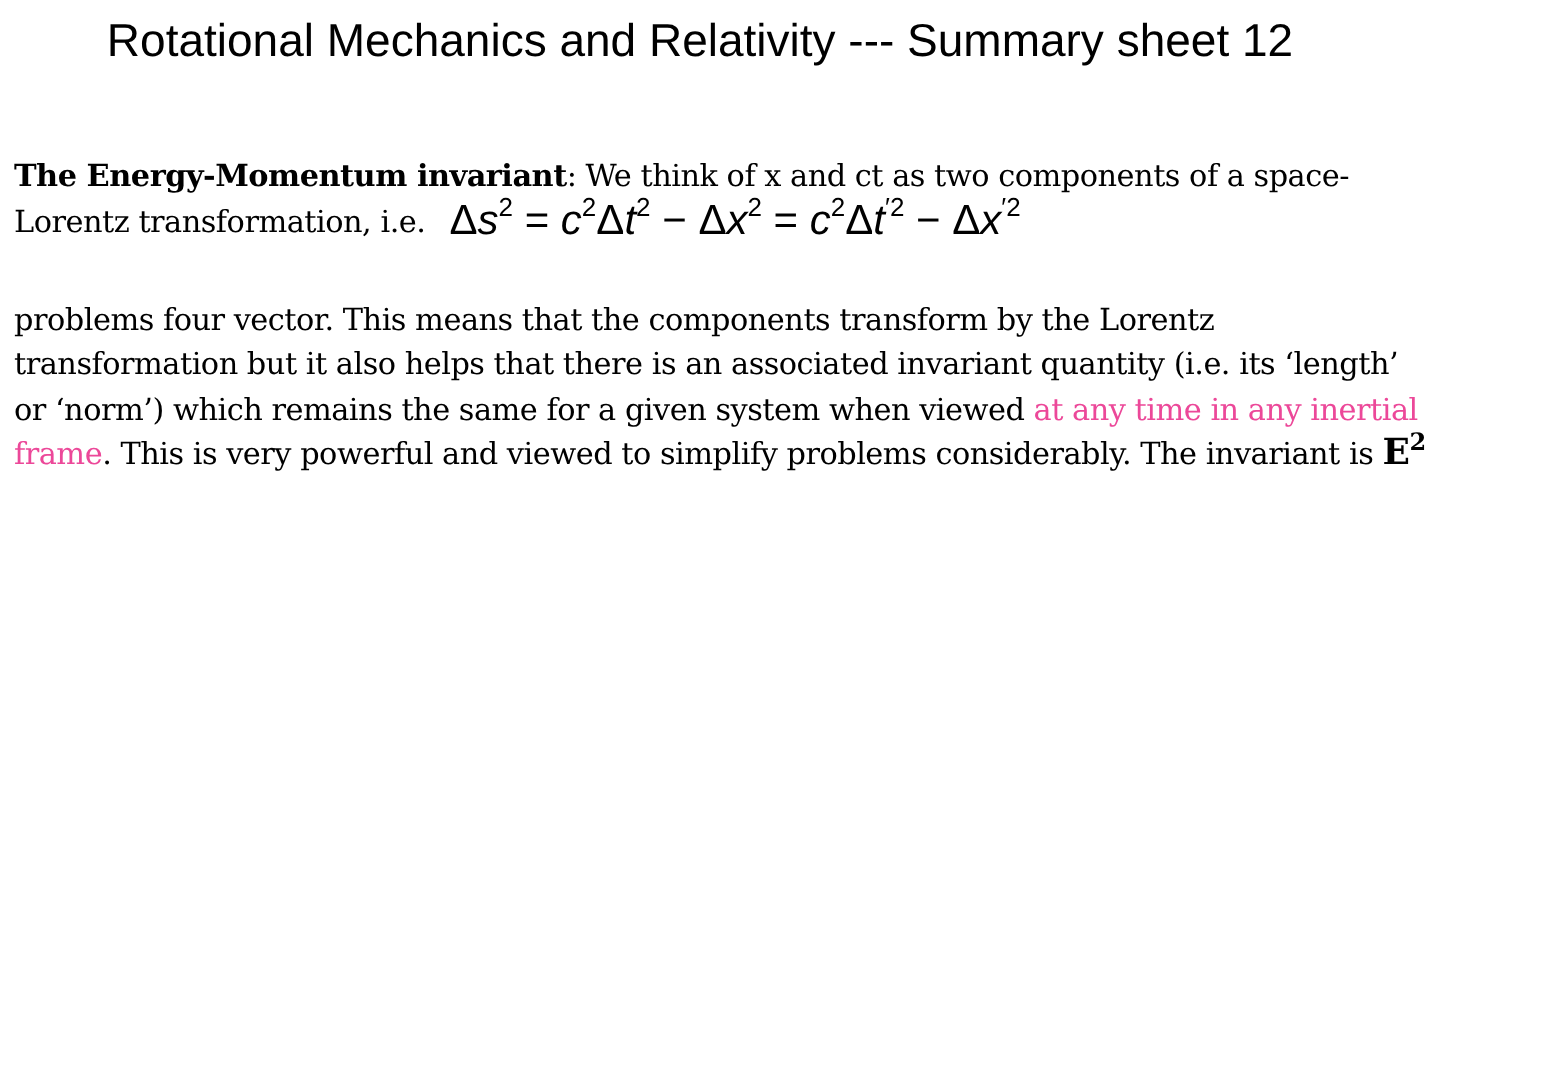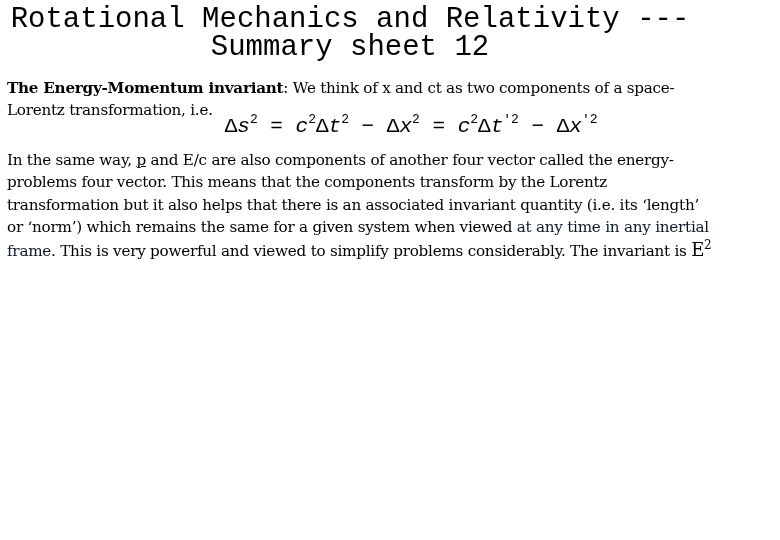--- a/index.html
+++ b/index.html
@@ -14,22 +14,22 @@
       overflow: hidden;
       font-family: "DejaVu Serif", "Liberation Serif", serif;
       color: #000000;
     }
     .title {
       position: absolute;
       top: 6px;
       left: 0;
       width: 700px;
       text-align: center;
-      font-family: Liberation Mono, monospace;
-      font-size: 29px;
+      font-family: Liberation Sans, sans-serif;
+      font-size: 23px;
       line-height: 28px;
       letter-spacing: 0px;
     }
     .para {
       position: absolute;
       left: 7px;
       width: 770px;
       font-family: "DejaVu Serif", serif;
       font-size: 15.2px;
       line-height: 22.4px;
@@ -37,50 +37,50 @@
       margin-top: 36px;
     }
     .line {
       display: block;
       white-space: nowrap;
       height: 22.4px;
     }
     #p1 { top: 41px; }
     #p2 { top: 113px; }
     .bold { font-weight: bold; }
-    .link-blue { color: #0f172a; }
+    .link-blue { color: #ec4899; }
     .underline { text-decoration: underline; }
     .formula {
-      font-family: Liberation Mono, monospace;
+      font-family: Liberation Sans, sans-serif;
       font-size: 21px;
       font-style: italic;
       letter-spacing: 0;
       margin-left: 12px;
       position: relative;
-      top: 17px;
+      top: 1px;
     }
     .formula .up { font-style: normal; }
     .formula sup {
       font-size: 13px;
       font-style: normal;
       vertical-align: 9px;
       line-height: 0;
     }
     .eq-bold {
       font-weight: bold;
       font-family: "DejaVu Serif", serif;
       font-size: 16px;
     }
     .eq-bold sup {
       font-size: 10px;
       vertical-align: 6px;
       line-height: 0;
     }
     .eq-big {
-      font-weight: normal;
+      font-weight: bold;
       font-size: 18px;
     }
     .eq-big sup {
       font-size: 12px;
       vertical-align: 7px;
       line-height: 0;
     }
   </style>
 </head>
 <body>
@@ -90,23 +90,20 @@
 <div class="para" id="p1">
   <span class="line">
     <span class="bold">The Energy-Momentum invariant</span><span>: We think of x and ct as two components of a space-</span>
   </span>
   <span class="line">
     <span>Lorentz transformation, i.e.</span><span class="formula"><span class="up">Δ</span><span>s</span><sup>2</sup><span class="up"> = </span><span>c</span><sup>2</sup><span class="up">Δ</span><span>t</span><sup>2</sup><span class="up"> − </span><span class="up">Δ</span><span>x</span><sup>2</sup><span class="up"> = </span><span>c</span><sup>2</sup><span class="up">Δ</span><span>t</span><sup>′2</sup><span class="up"> − </span><span class="up">Δ</span><span>x</span><sup>′2</sup></span>
   </span>
 </div>
 
 <div class="para" id="p2">
-  <span class="line">
-    <span>In the same way, </span><span class="underline">p</span><span> and E/c are also components of another four vector called the energy-</span>
-  </span>
   <span class="line">problems four vector. This means that the components transform by the Lorentz</span>
   <span class="line">transformation but it also helps that there is an associated invariant quantity (i.e. its ‘length’</span>
   <span class="line">
     <span>or ‘norm’) which remains the same for a given system when viewed </span><span class="link-blue">at any time in any inertial</span>
   </span>
   <span class="line">
     <span class="link-blue">frame</span><span>. This is very powerful and viewed to simplify problems considerably. The invariant is </span><span class="eq-big"><span>E</span><sup>2</sup></span>
   </span>
 </div>
 

